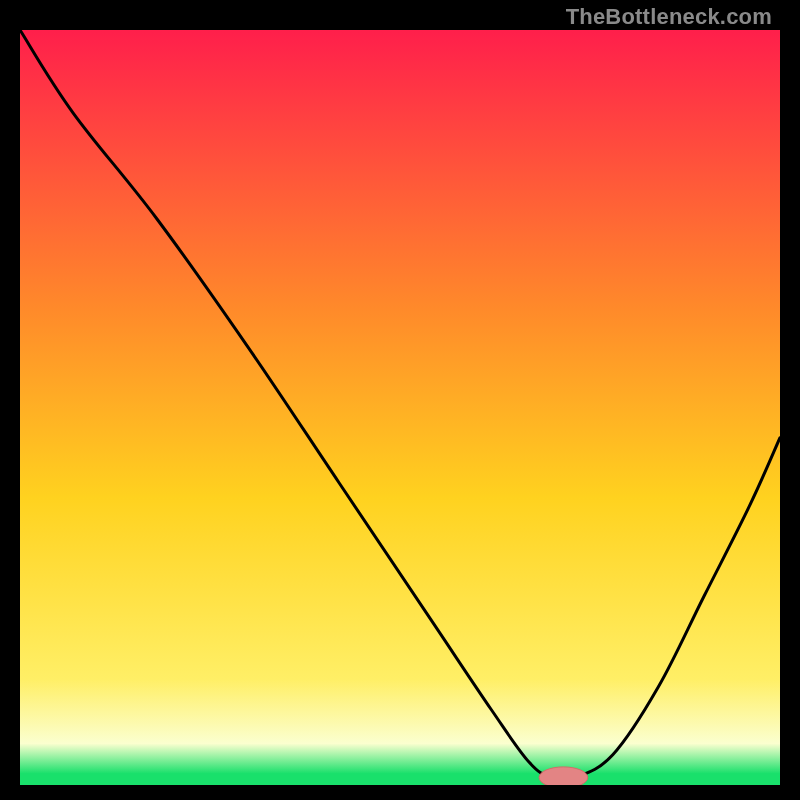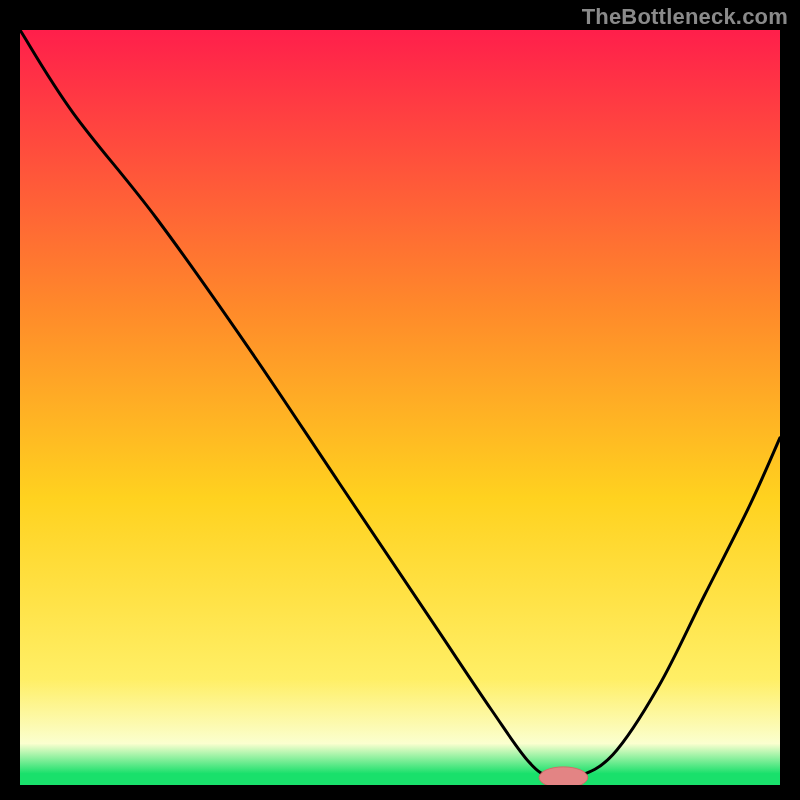--- a/index.html
+++ b/index.html
@@ -22,21 +22,21 @@
     position: absolute;
     left: 20px;
     top: 30px;
     width: 760px;
     height: 755px;
     overflow: hidden;
   }
   .watermark {
     position: absolute;
     top: 4px;
-    right: 12px;
+    right: 28px;
     font-family: Arial, Helvetica, sans-serif;
     font-size: 22px;
     font-weight: 600;
     color: #8a8a8a;
     letter-spacing: 0.2px;
   }
   svg { display: block; }
 </style>
 </head>
 <body>

